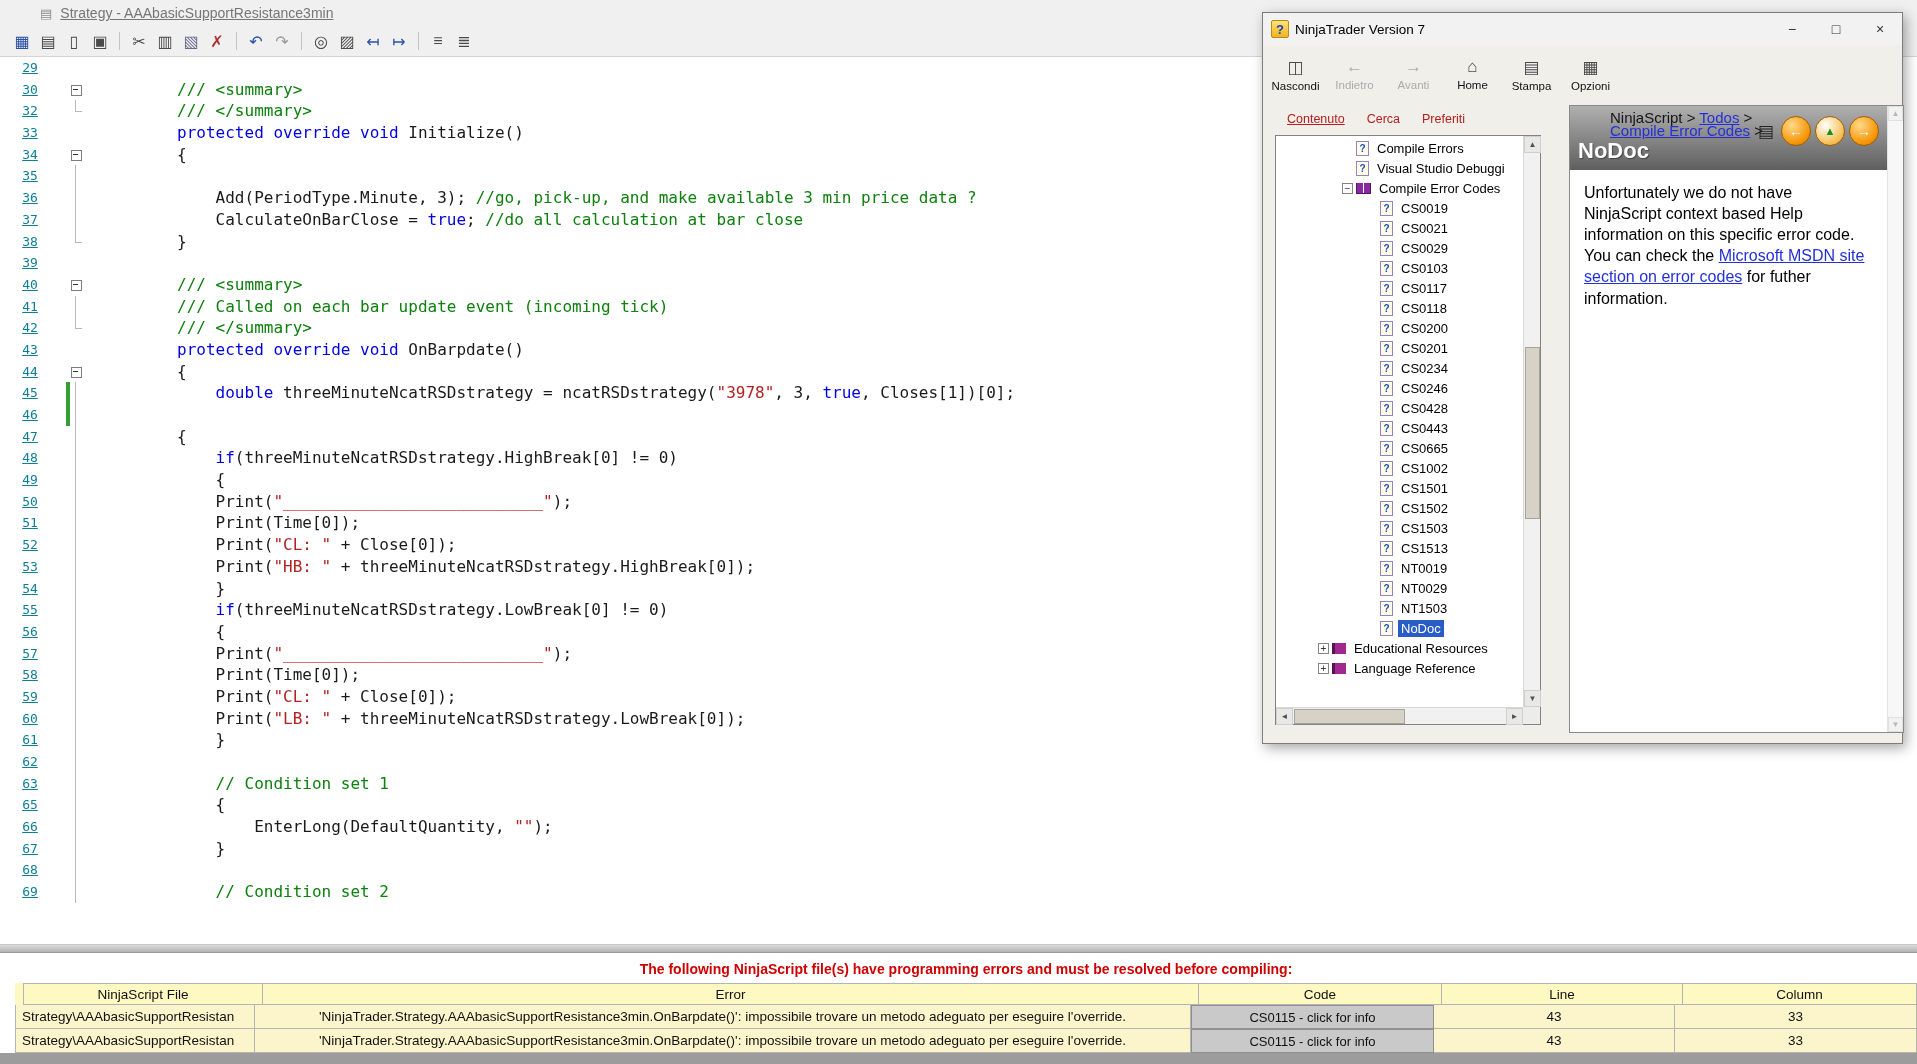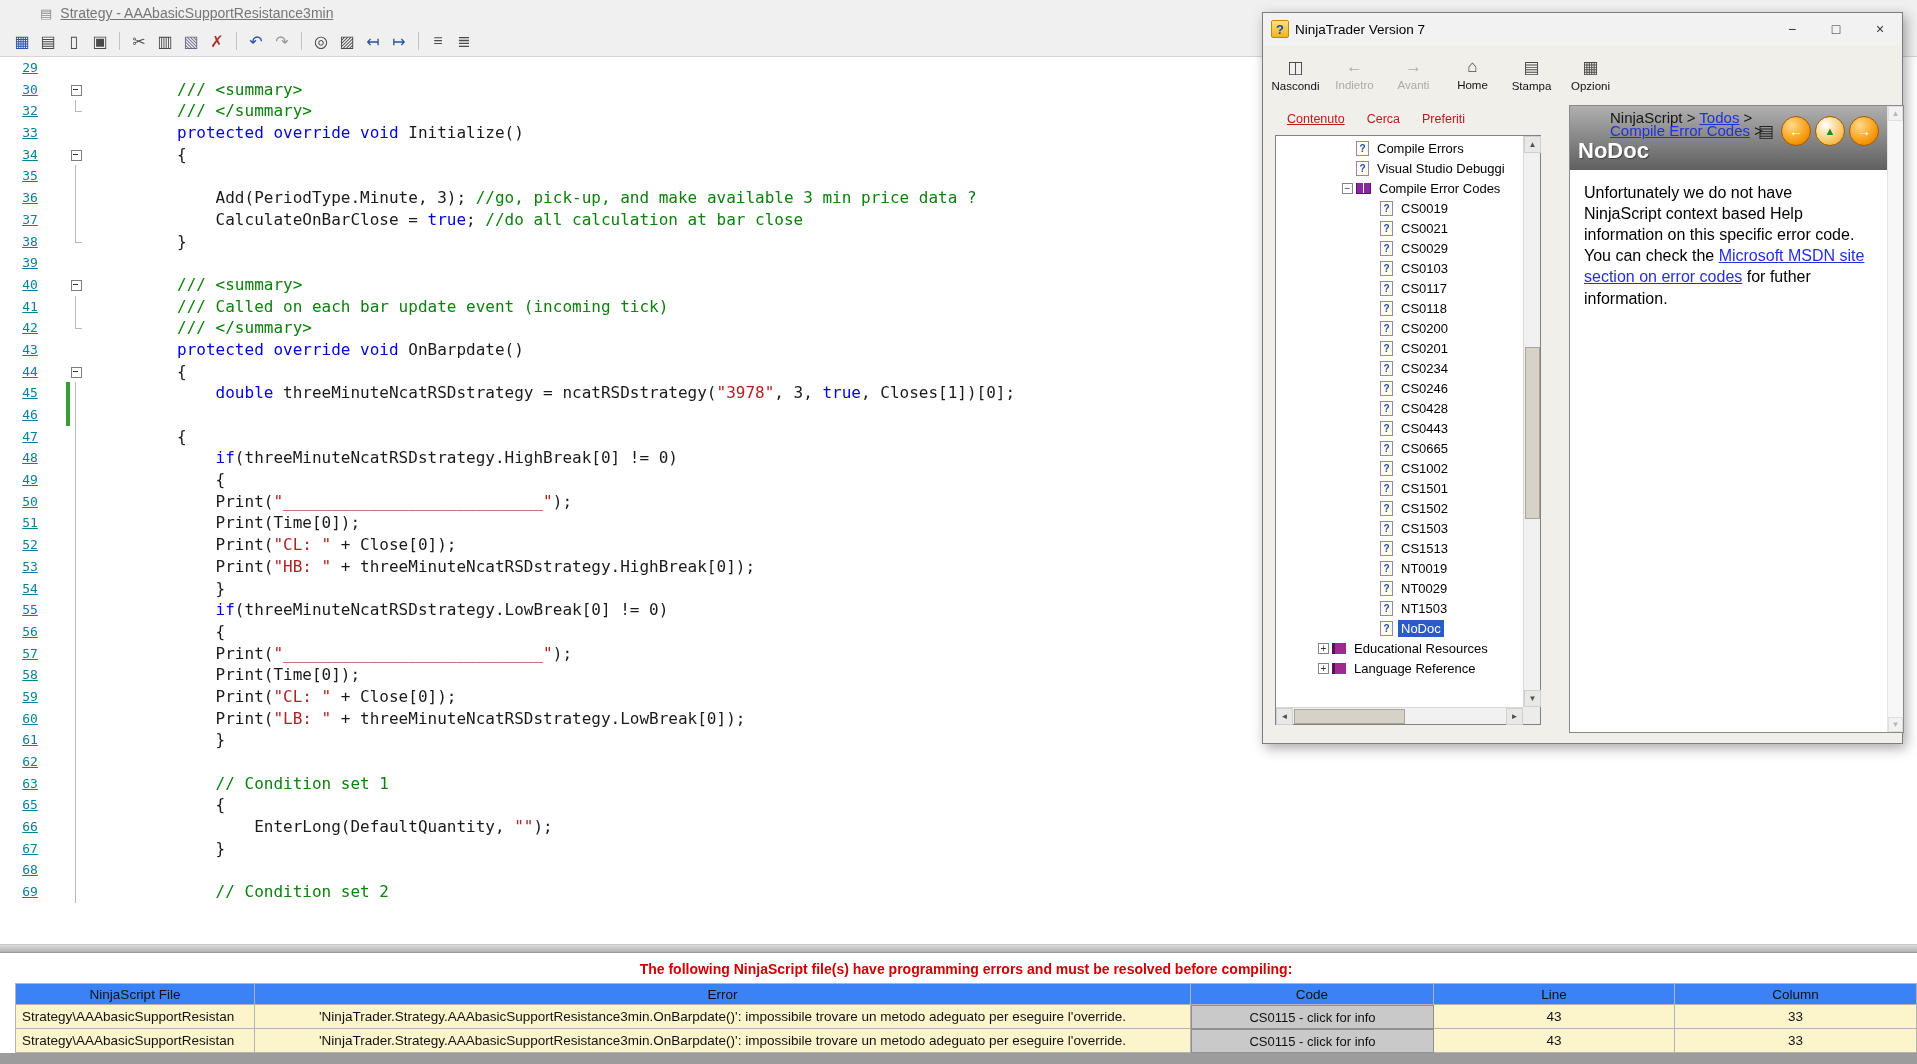--- a/index.html
+++ b/index.html
@@ -41,21 +41,21 @@
   .fold-end::after    { content:""; position:absolute; left:9px; top:11px; width:7px; height:1px; background:#b8b8b8; }
 
   
   .splitter { position:absolute; top:944px; left:0; right:0; height:9px;
               background:linear-gradient(#dcdcdc,#b2b2b2);
               border-top:1px solid #c8c8c8; border-bottom:1px solid #9a9a9a; }
   .error-panel { position:absolute; top:954px; left:15px; right:0; height:79px; background:#fff; }
   .error-msg { margin-top:7px; text-align:center; color:#d00000; font-weight:bold; font-size:14px; }
   .etable { position:absolute; top:29px; left:0; right:0; }
   .ehead, .erow { display:grid; grid-template-columns:240px 936px 243px 241px 1fr; }
-  .ehead { height:22px; background:#3b82f6; }
+  .ehead { height:22px; background:#fef9c3;padding-left:8px; }
   .erow  { height:24px; background:#fcf5cc; }
   .ecell { border-right:1px solid #b4b4b4; border-bottom:1px solid #b4b4b4;
            display:flex; align-items:center; justify-content:center;
            font-size:13.5px; color:#111; overflow:hidden; white-space:nowrap; }
   .ehead .ecell { border-top:1px solid #b4b4b4; }
   .ecell:first-child { border-left:1px solid #b4b4b4; }
   .ecell.file { justify-content:flex-start; padding-left:6px; }
   .ecell.code-cell { background:#c9c9c9; border:1px solid #8f8f8f; font-size:13px; }
   .bottom-strip { position:absolute; top:1053px; left:0; right:0; height:11px; background:#9c9c9c; }
 

